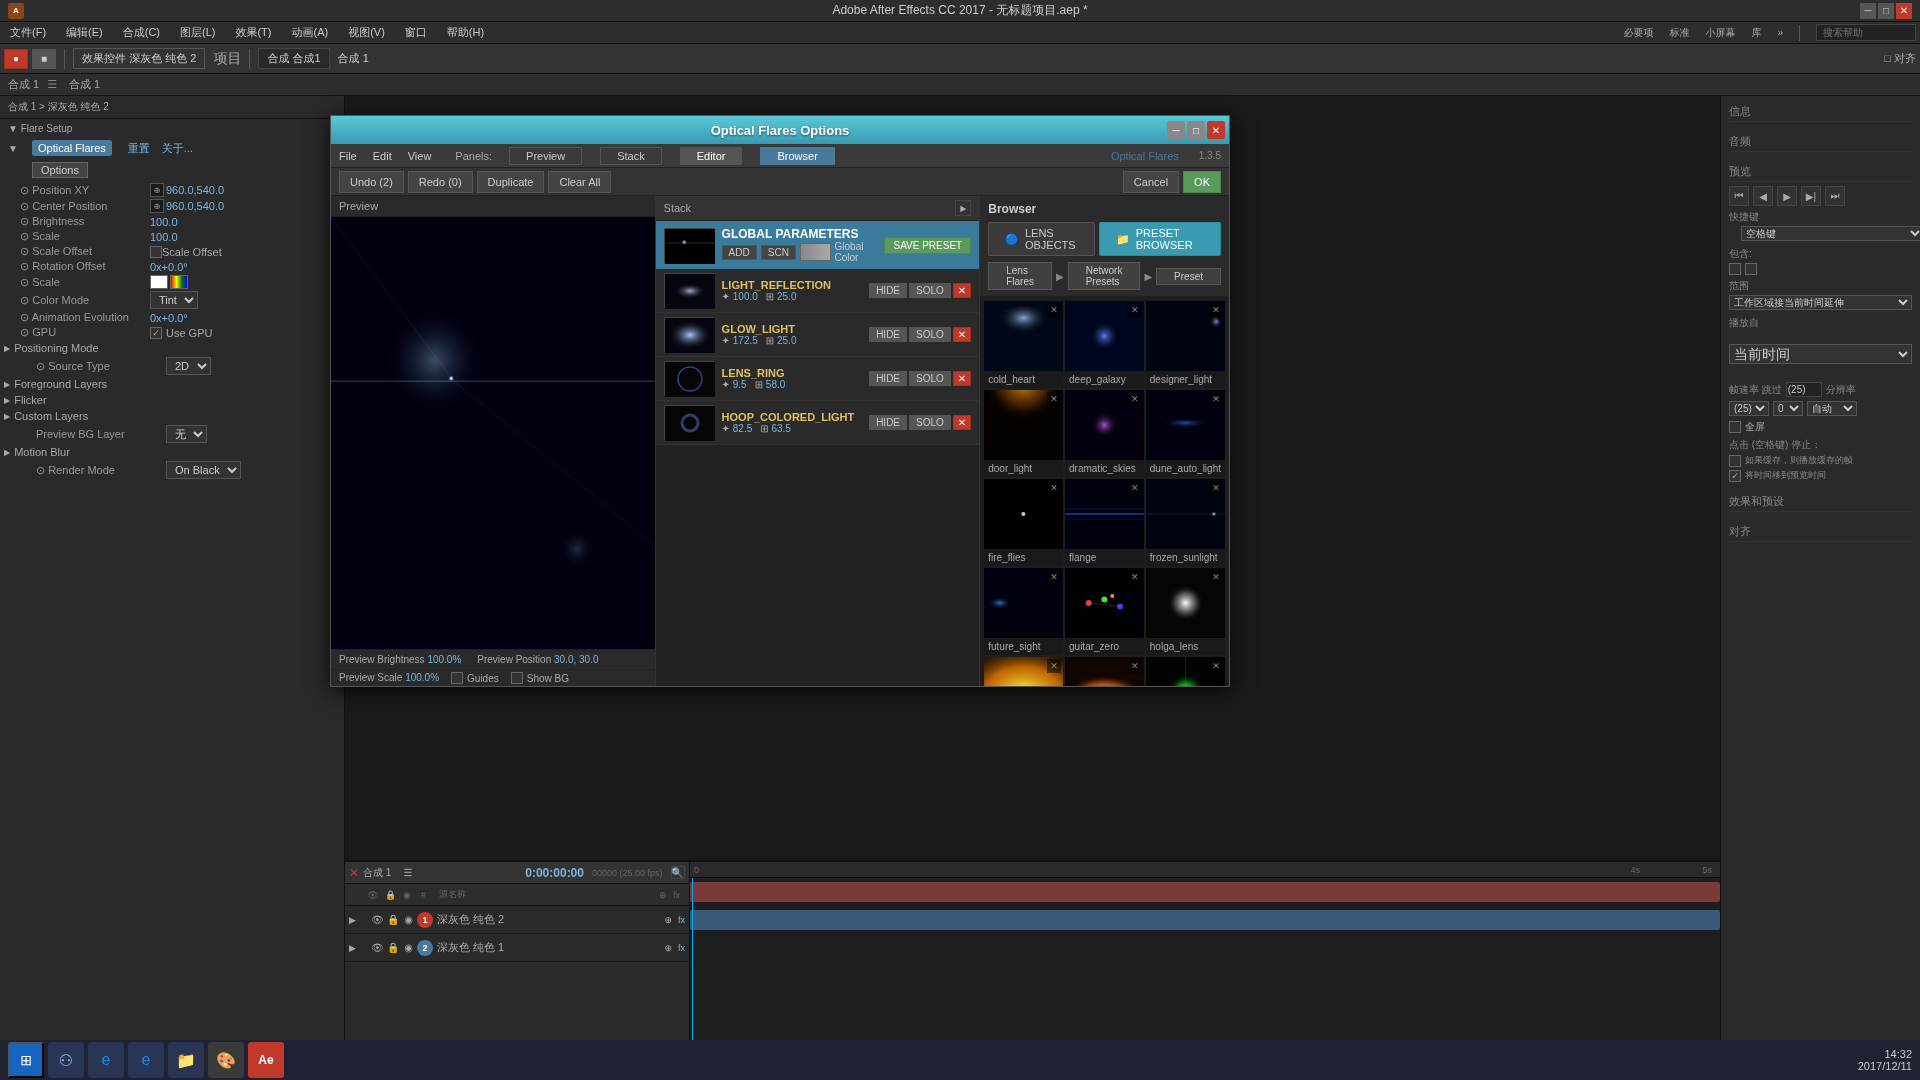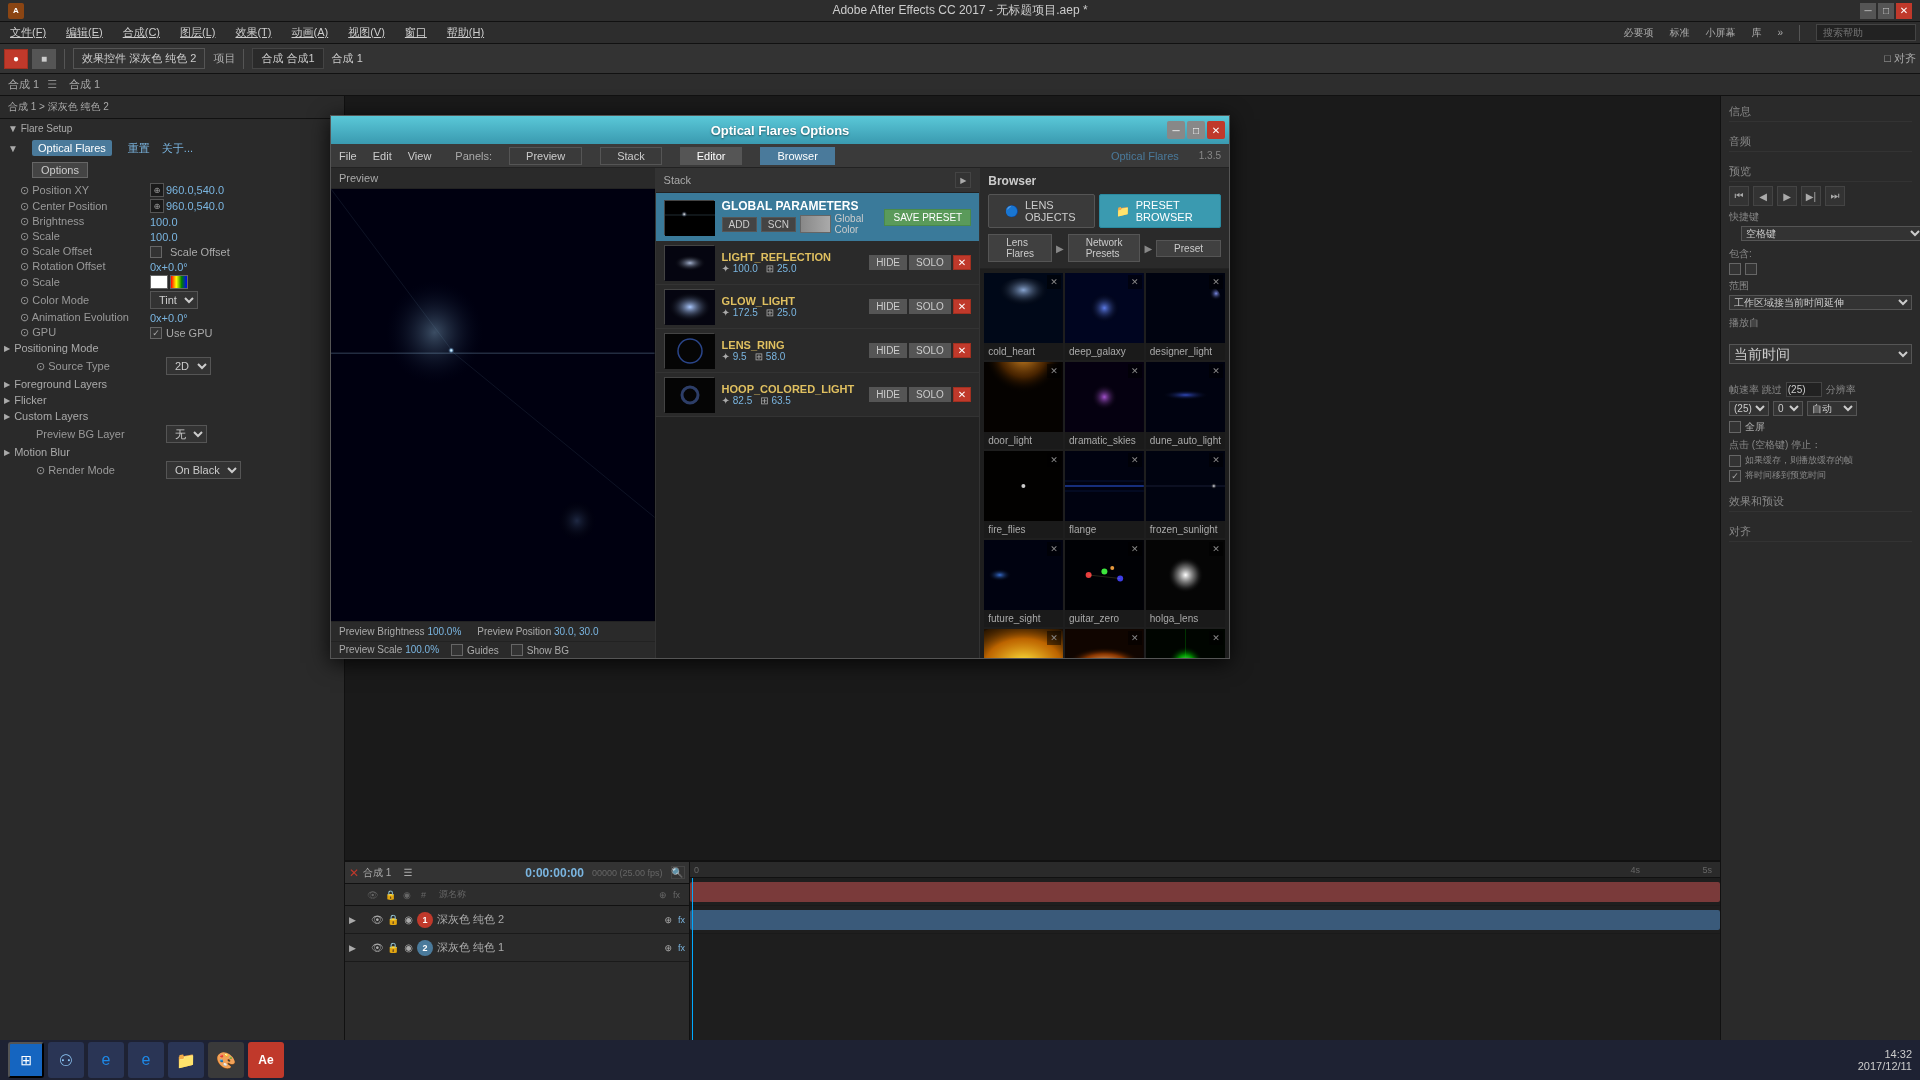--- a/index.html
+++ b/index.html
@@ -9,21 +9,21 @@
     .title-bar { background: #2d2d2d; height: 22px; display: flex; align-items: center; justify-content: center; color: #ccc; font-size: 12px; border-bottom: 1px solid #111; position: relative; }
     .title-bar .win-controls { position: absolute; right: 8px; display: flex; gap: 2px; }
     .win-btn { width: 16px; height: 16px; border: none; cursor: pointer; font-size: 10px; display: flex; align-items: center; justify-content: center; }
     .win-btn.min { background: #555; color: #ccc; }
     .win-btn.max { background: #555; color: #ccc; }
     .win-btn.close { background: #c0392b; color: white; }
     .ae-icon { position: absolute; left: 8px; width: 16px; height: 16px; background: #8b4513; border-radius: 2px; font-size: 8px; color: white; display: flex; align-items: center; justify-content: center; font-weight: bold; }
 
     
     .menu-bar { background: #2d2d2d; height: 22px; display: flex; align-items: center; padding: 0 4px; gap: 8px; border-bottom: 1px solid #111; }
-    .menu-item { color: #ccc; font-size: 11px; cursor: pointer; padding: 2px 6px; text-decoration: underline; }
+    .menu-item { color: #ccc; font-size: 11px; cursor: pointer; padding: 2px 6px; }
 
     
     .toolbar { background: #333; height: 30px; display: flex; align-items: center; padding: 0 4px; gap: 4px; border-bottom: 1px solid #111; }
     .toolbar-btn { background: #444; border: 1px solid #555; color: #ccc; padding: 2px 8px; font-size: 10px; cursor: pointer; height: 20px; display: flex; align-items: center; }
     .toolbar-sep { width: 1px; height: 20px; background: #555; margin: 0 4px; }
 
     
     .left-panel { width: 345px; background: #2a2a2a; border-right: 1px solid #111; display: flex; flex-direction: column; overflow: hidden; }
 
     .effect-label { background: #4a7a9b; color: white; padding: 2px 6px; font-size: 11px; border-radius: 2px; display: inline-block; }
@@ -187,21 +187,21 @@
   <div style="width:1px;height:16px;background:#555;margin:0 8px;"></div>
   <input type="text" placeholder="搜索帮助" style="background: rgb(34, 34, 34); border: 1px solid rgb(68, 68, 68); color: rgb(170, 170, 170); padding: 2px 6px; font-size: 10px; width: 100px;">
 </div>
 
 <div class="toolbar">
   <button class="toolbar-btn" style="background:#c0392b;color:white;border-color:#a03020;">●</button>
   <button class="toolbar-btn" style="background:#555;">■</button>
   <div class="toolbar-sep"></div>
 
   <span style="background:#333;border:1px solid #555;padding:2px 8px;font-size:11px;color:#ccc;">效果控件 深灰色 纯色 2</span>
-  <span style="color:#aaa;font-size:11px;margin-left:4px;">项目</span>
+  <span style="color:#aaa;font-size:14px;margin-left:4px;">项目</span>
   <div class="toolbar-sep"></div>
   <span style="background:#2a2a2a;border:1px solid #444;padding:2px 8px;font-size:11px;color:#ccc;">合成 合成1</span>
   <span style="color:#ccc;font-size:11px;margin-left:4px;">合成 1</span>
   <div style="flex:1"></div>
   <span style="color:#aaa;font-size:11px;">□ 对齐</span>
 </div>
 
 <div style="background:#2d2d2d;height:22px;display:flex;align-items:center;padding:0 8px;gap:4px;border-bottom:1px solid #111;">
   <span style="color:#aaa;font-size:11px;">合成 1</span>
   <span style="color:#888;font-size:11px;margin-left:4px;">☰</span>
@@ -245,21 +245,21 @@
       <div class="property-row">
         <span class="property-name">⊙ Brightness</span>
         <span class="property-value">100.0</span>
       </div>
       <div class="property-row">
         <span class="property-name">⊙ Scale</span>
         <span class="property-value">100.0</span>
       </div>
       <div class="property-row">
         <span class="property-name">⊙ Scale Offset</span>
-        <div style="display:flex;align-items:center;gap:8px;text-align:right;">
+        <div style="display:flex;align-items:center;gap:0;text-align:right;">
           <div class="checkbox"></div>
           <span style="color:#aaa;font-size:11px;">Scale Offset</span>
         </div>
       </div>
       <div class="property-row">
         <span class="property-name">⊙ Rotation Offset</span>
         <span class="property-value">0x+0.0°</span>
       </div>
       <div class="property-row">
         <span class="property-name">⊙ Scale</span>
@@ -520,20 +520,29 @@
     <span class="modal-panels-label">Panels:</span>
     <div class="modal-tab">Preview</div>
     <div class="modal-tab">Stack</div>
     <div class="modal-tab active">Editor</div>
     <div class="modal-tab active-blue">Browser</div>
     <div style="flex:1"></div>
     <span style="color:#4a7a9b;font-size:11px;margin-right:4px;">Optical Flares</span>
     <span class="modal-ver">1.3.5</span>
   </div>
 
+  <div class="modal-toolbar">
+    <button class="modal-toolbar-btn">Undo (2)</button>
+    <button class="modal-toolbar-btn">Redo (0)</button>
+    <button class="modal-toolbar-btn">Duplicate</button>
+    <button class="modal-toolbar-btn">Clear All</button>
+    <div style="flex:1"></div>
+    <button class="modal-toolbar-btn">Cancel</button>
+    <button class="modal-toolbar-btn" style="background:#5a9a5a;border-color:#4a8a4a;color:white;">OK</button>
+  </div>
 
   <div class="modal-body">
 
     <div class="preview-pane">
       <div class="preview-label">Preview</div>
       <div class="preview-canvas">
 
         <svg width="100%" height="100%" style="position:absolute;top:0;left:0;">
 
           <rect width="100%" height="100%" fill="#000010"></rect>

